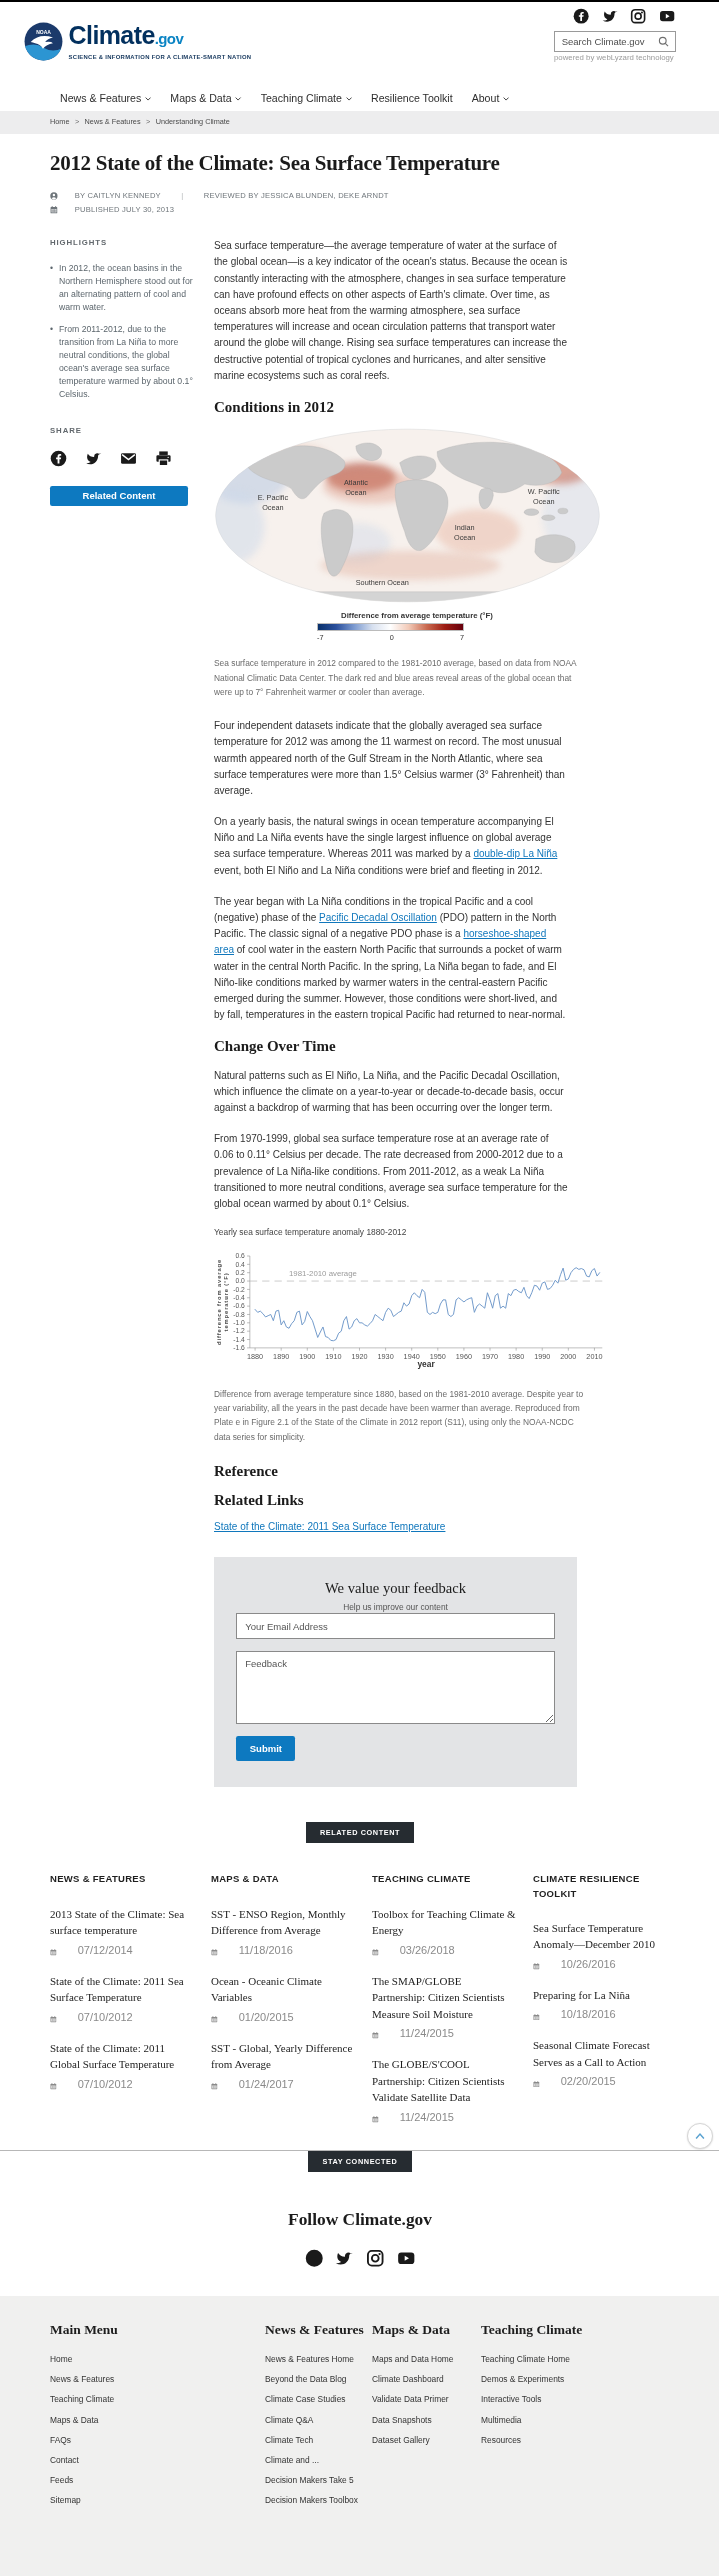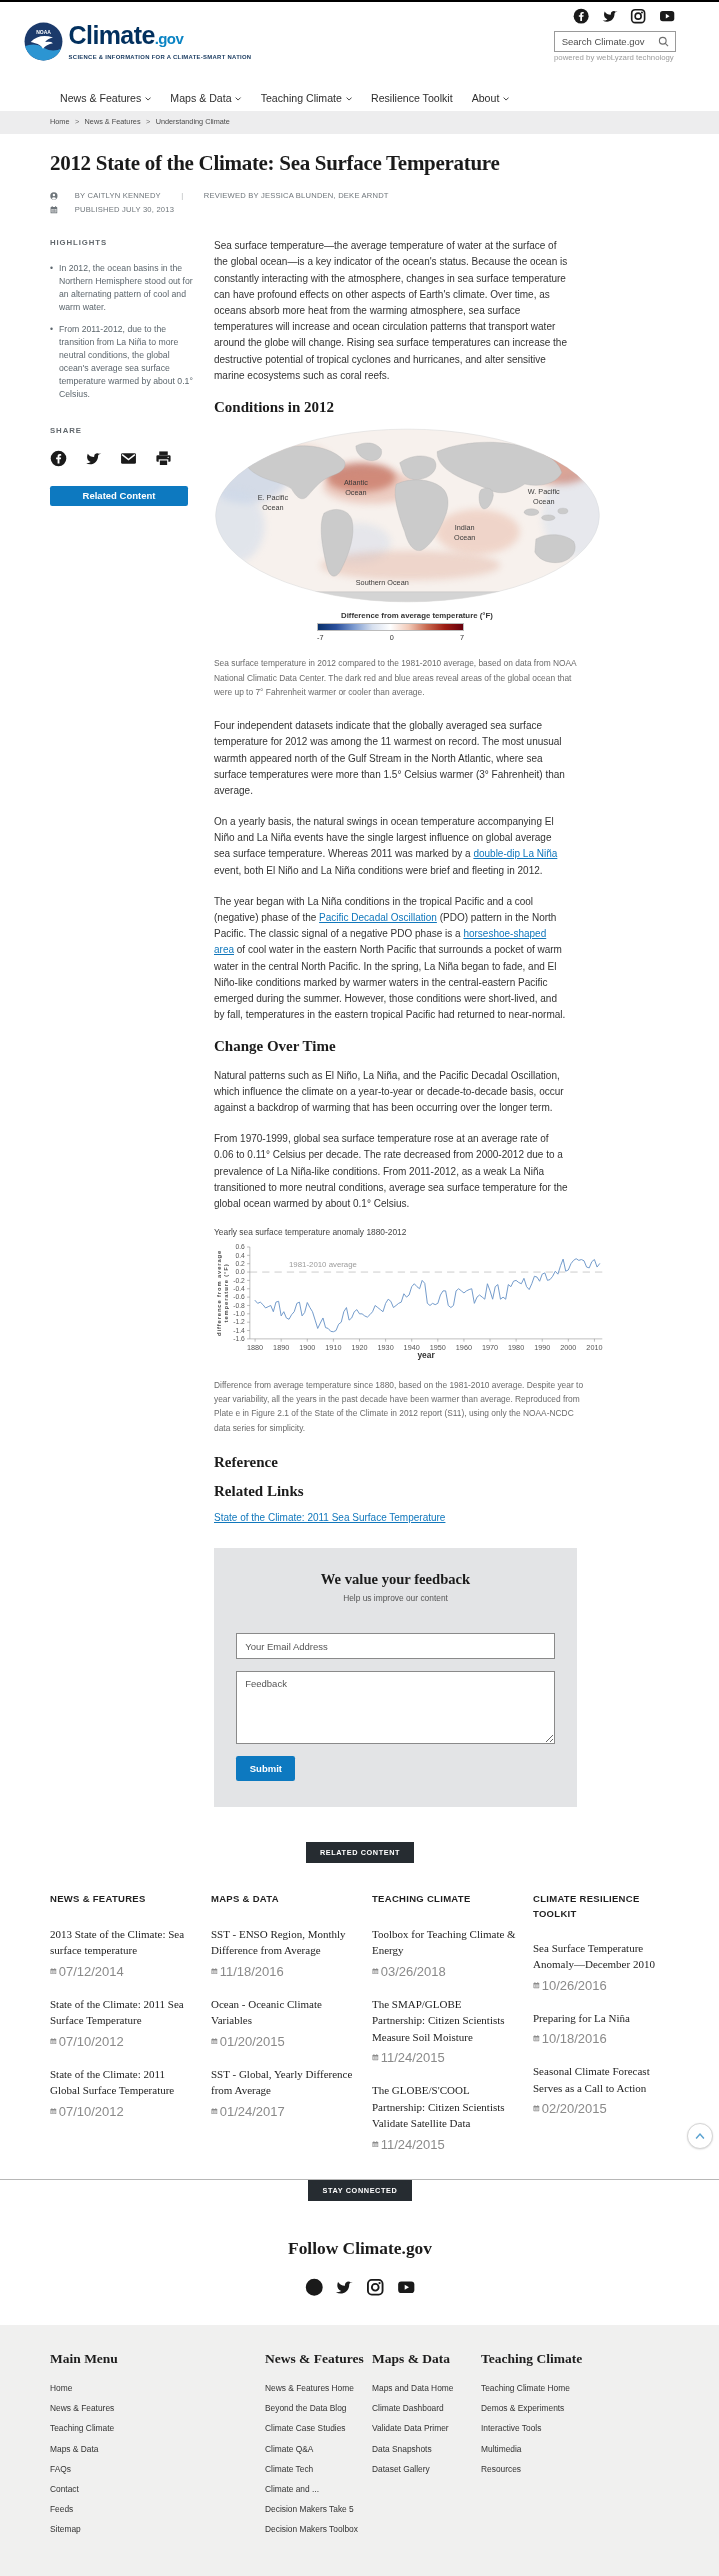--- a/index.html
+++ b/index.html
@@ -63,45 +63,45 @@
   
   .map-figure { width:387px; margin-bottom:5.6px; }
   .cbar-wrap { width:147px; margin:5.6px 0 0 103px; }
   .cbar-label { font-size:7.8px; font-weight:bold; color:#333; text-align:center; margin-bottom:3.4px; white-space:nowrap;padding-left:24px; }
   .cbar { height:7.8px; background:linear-gradient(to right,#08306b,#2a4f9c,#7d9bd0,#d7e0ef,#ffffff,#f2cab8,#c96a50,#9c1c13,#67000d); border:0.6px solid #bbb; }
   .cbar-ticks { display:flex; justify-content:space-between; font-size:7.3px; color:#333; margin-top:1.7px; }
   .fig-caption { width:370px; font-size:8.4px; line-height:1.7; color:#6b6b6b; margin:14.6px 0 19px; }
 
   
   .chart-figure { width:395px; margin-top:3.4px; }
-  .chart-title { font-size:8.4px; color:#444; margin-bottom:3px; }
+  .chart-title { font-size:8.4px; color:#444; margin-bottom:12px; }
 
   
   .ref-text { width:354px; font-size:10px; line-height:1.62; color:#333; margin-bottom:17px; }
   .related-link { font-size:10px; color:#1077bc; text-decoration:underline; }
 
   
   .feedback { width:363px; background:#e3e4e6; margin-top:25px; padding:22.4px 22.4px 26px; }
-  .fb-title { font-family:"Liberation Serif", serif; font-weight:bold; font-size:14.6px; color:#1b1b1b; text-align:center; }
-  .fb-sub { font-size:8.4px; color:#555; text-align:center; margin-top:5.6px; margin-bottom:30px; }
+  .fb-title { font-family:"Liberation Serif", serif; font-weight:normal; font-size:14.6px; color:#1b1b1b; text-align:center; }
+  .fb-sub { font-size:8.4px; color:#555; text-align:center; margin-top:5.6px; margin-bottom:1px; }
   .fb-input { width:100%; height:26px; border:0.6px solid #8a8a8a; font-size:9.5px; font-family:inherit; color:#333; padding:0 7.8px; display:block; }
   .fb-input::placeholder, .fb-area::placeholder { color:#555; }
   .fb-area { width:100%; height:73px; border:0.6px solid #8a8a8a; font-size:9.5px; font-family:inherit; color:#333; padding:6.7px 7.8px; margin-top:11.2px; resize:vertical; display:block; }
   .fb-submit { margin-top:12.3px; width:59px; height:25px; background:#0d79c0; color:#fff; font-weight:bold; font-size:9.5px; border:0; border-radius:2.2px; font-family:inherit; cursor:pointer; }
 
   
   .rc-section { margin-top:35px; }
   .rc-badge-row { display:flex; justify-content:center; }
   .rc-badge { background:#262c31; color:#fff; font-size:7.3px; font-weight:bold; letter-spacing:0.6px; padding:6.2px 13.5px; }
   .rc-cols { display:flex; padding:29px 0 0 50px; min-height:269px; }
   .rc-col { width:161px; padding-right:17px; }
   .rc-col-head { font-size:9.5px; font-weight:bold; color:#1f1f1f; letter-spacing:0.3px; line-height:1.5; margin-bottom:19px; text-transform:uppercase; }
   .rc-item { margin-bottom:17px; }
   .rc-item-title { font-family:"Liberation Serif", serif; font-size:11px; line-height:1.5; color:#1d1d1d; display:block; }
-  .rc-item-date { display:flex; align-items:center; gap:2px; font-size:13px; color:#8a8a8a; margin-top:5px; }
+  .rc-item-date { display:flex; align-items:flex-end; gap:21px; font-size:11px; color:#8a8a8a; margin-top:5px; }
   .rc-item-date svg { width:6.7px; height:6.7px; }
 
   
   .sc-wrap { position:relative; border-top:0.6px solid #b7b7b7; margin-top:10px; display:flex; justify-content:center; }
   .sc-badge { background:#262c31; color:#fff; font-size:7.3px; font-weight:bold; letter-spacing:0.6px; padding:6.2px 14.6px; margin-top:0px; }
   .follow { text-align:center; margin-top:37px; }
   .follow-title { font-family:"Liberation Serif", serif; font-weight:bold; font-size:17.4px; color:#1b1b1b; }
   .follow-icons { display:flex; justify-content:center; gap:12.3px; margin-top:19px; }
   .follow-icons svg { width:18.5px; height:18.5px; cursor:pointer; }
   .scroll-top { position:absolute; right:6.7px; top:2123px; width:26px; height:26px; border-radius:50%; background:#fff; border:0.6px solid #d5d5d5; display:flex; align-items:center; justify-content:center; cursor:pointer; box-shadow:0 0.6px 1.7px rgba(0,0,0,.15); }

